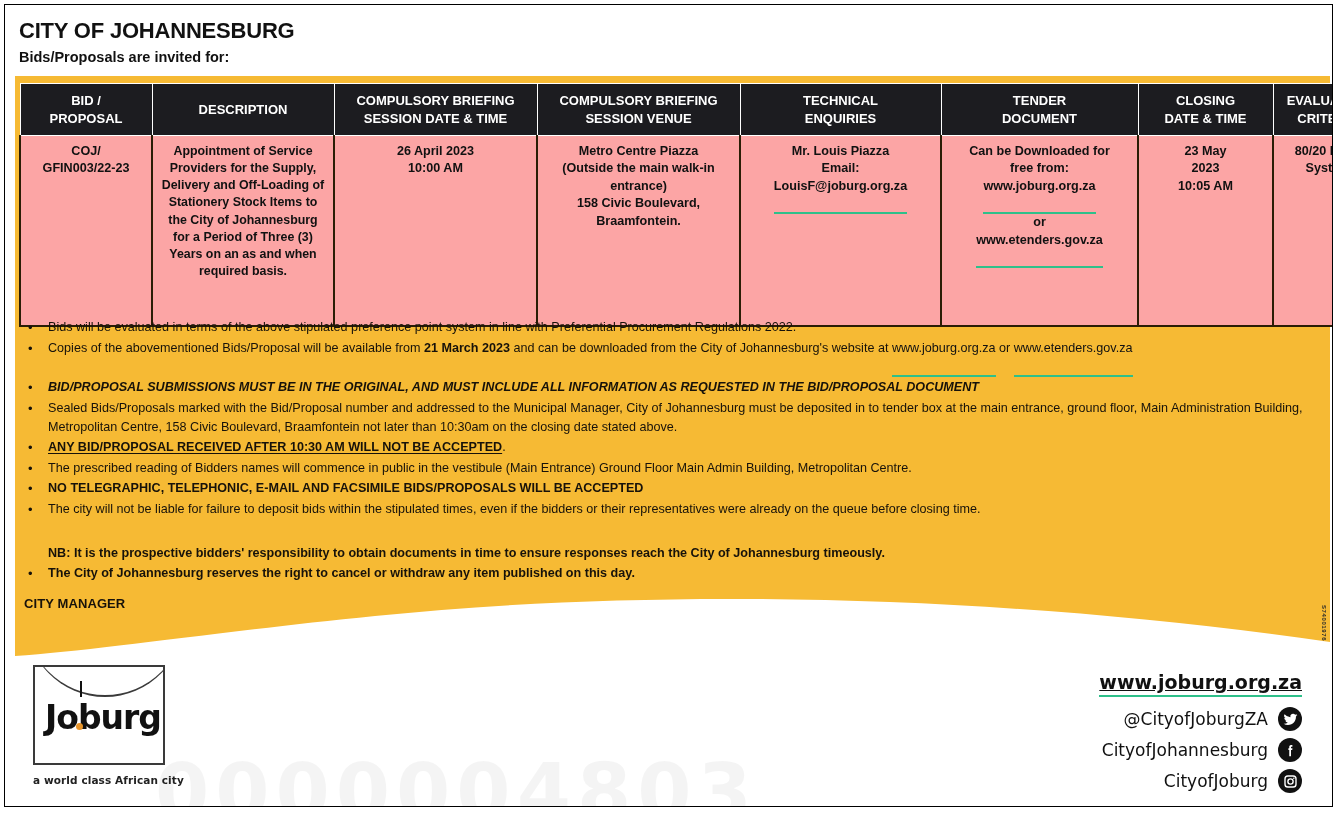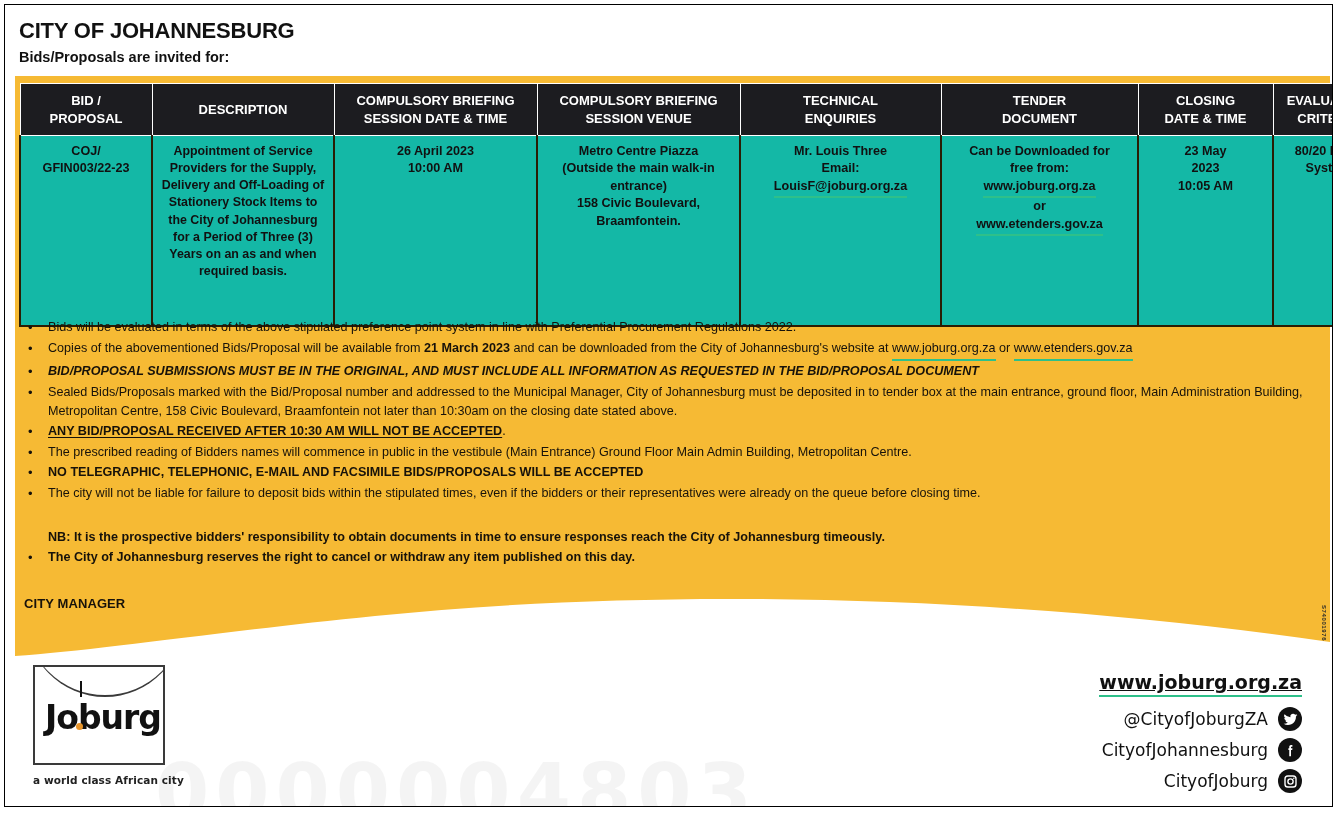--- a/index.html
+++ b/index.html
@@ -70,39 +70,39 @@
     color: #ffffff;
     font-size: 13px;
     font-weight: bold;
     line-height: 1.35;
     padding: 8px 3px;
     text-align: center;
     vertical-align: middle;
     border: 1.5px solid #ffffff;
   }
   .tender-table td {
-    background: #14b8a6;
+    background: #fca5a5;
     color: #111111;
     font-size: 12.6px;
     font-weight: bold;
     line-height: 1.38;
     padding: 7px 6px 10px 6px;
     text-align: center;
     vertical-align: top;
     border-left: 2px solid #2a1d05;
     border-right: 2px solid #2a1d05;
     border-bottom: 2px solid #2a1d05;
     height: 172px;
   }
   .tender-table td.c-desc { font-size: 12.4px; }
   .cell-line { display: block; }
   .u-link {
     text-decoration: none;
     border-bottom: 2.5px solid #2ec08a;
-    padding-bottom: 1px;
+    padding-bottom: 17px;
     color: #111111;
     display: inline-block;
   }
 
   
   .notes {
     position: absolute;
     left: 22px; top: 313px;
     width: 1285px;
     font-size: 12.6px;
@@ -317,21 +317,21 @@
           <span class="cell-line">26 April 2023</span>
           <span class="cell-line">10:00 AM</span>
         </td>
         <td>
           <span class="cell-line">Metro Centre  Piazza</span>
           <span>(Outside the main walk-in entrance)</span>
           <span class="cell-line">158 Civic Boulevard,</span>
           <span class="cell-line">Braamfontein.</span>
         </td>
         <td>
-          <span class="cell-line">Mr. Louis Three</span>
+          <span class="cell-line">Mr. Louis Piazza</span>
           <span class="cell-line">Email:</span>
           <span class="cell-line"><a class="u-link" href="#">LouisF@joburg.org.za</a></span>
         </td>
         <td>
           <span class="cell-line">Can be Downloaded for</span>
           <span class="cell-line">free from:</span>
           <span class="cell-line"><a class="u-link" href="#">www.joburg.org.za</a></span>
           <span class="cell-line">or</span>
           <span class="cell-line"><a class="u-link" href="#">www.etenders.gov.za</a></span>
         </td>

